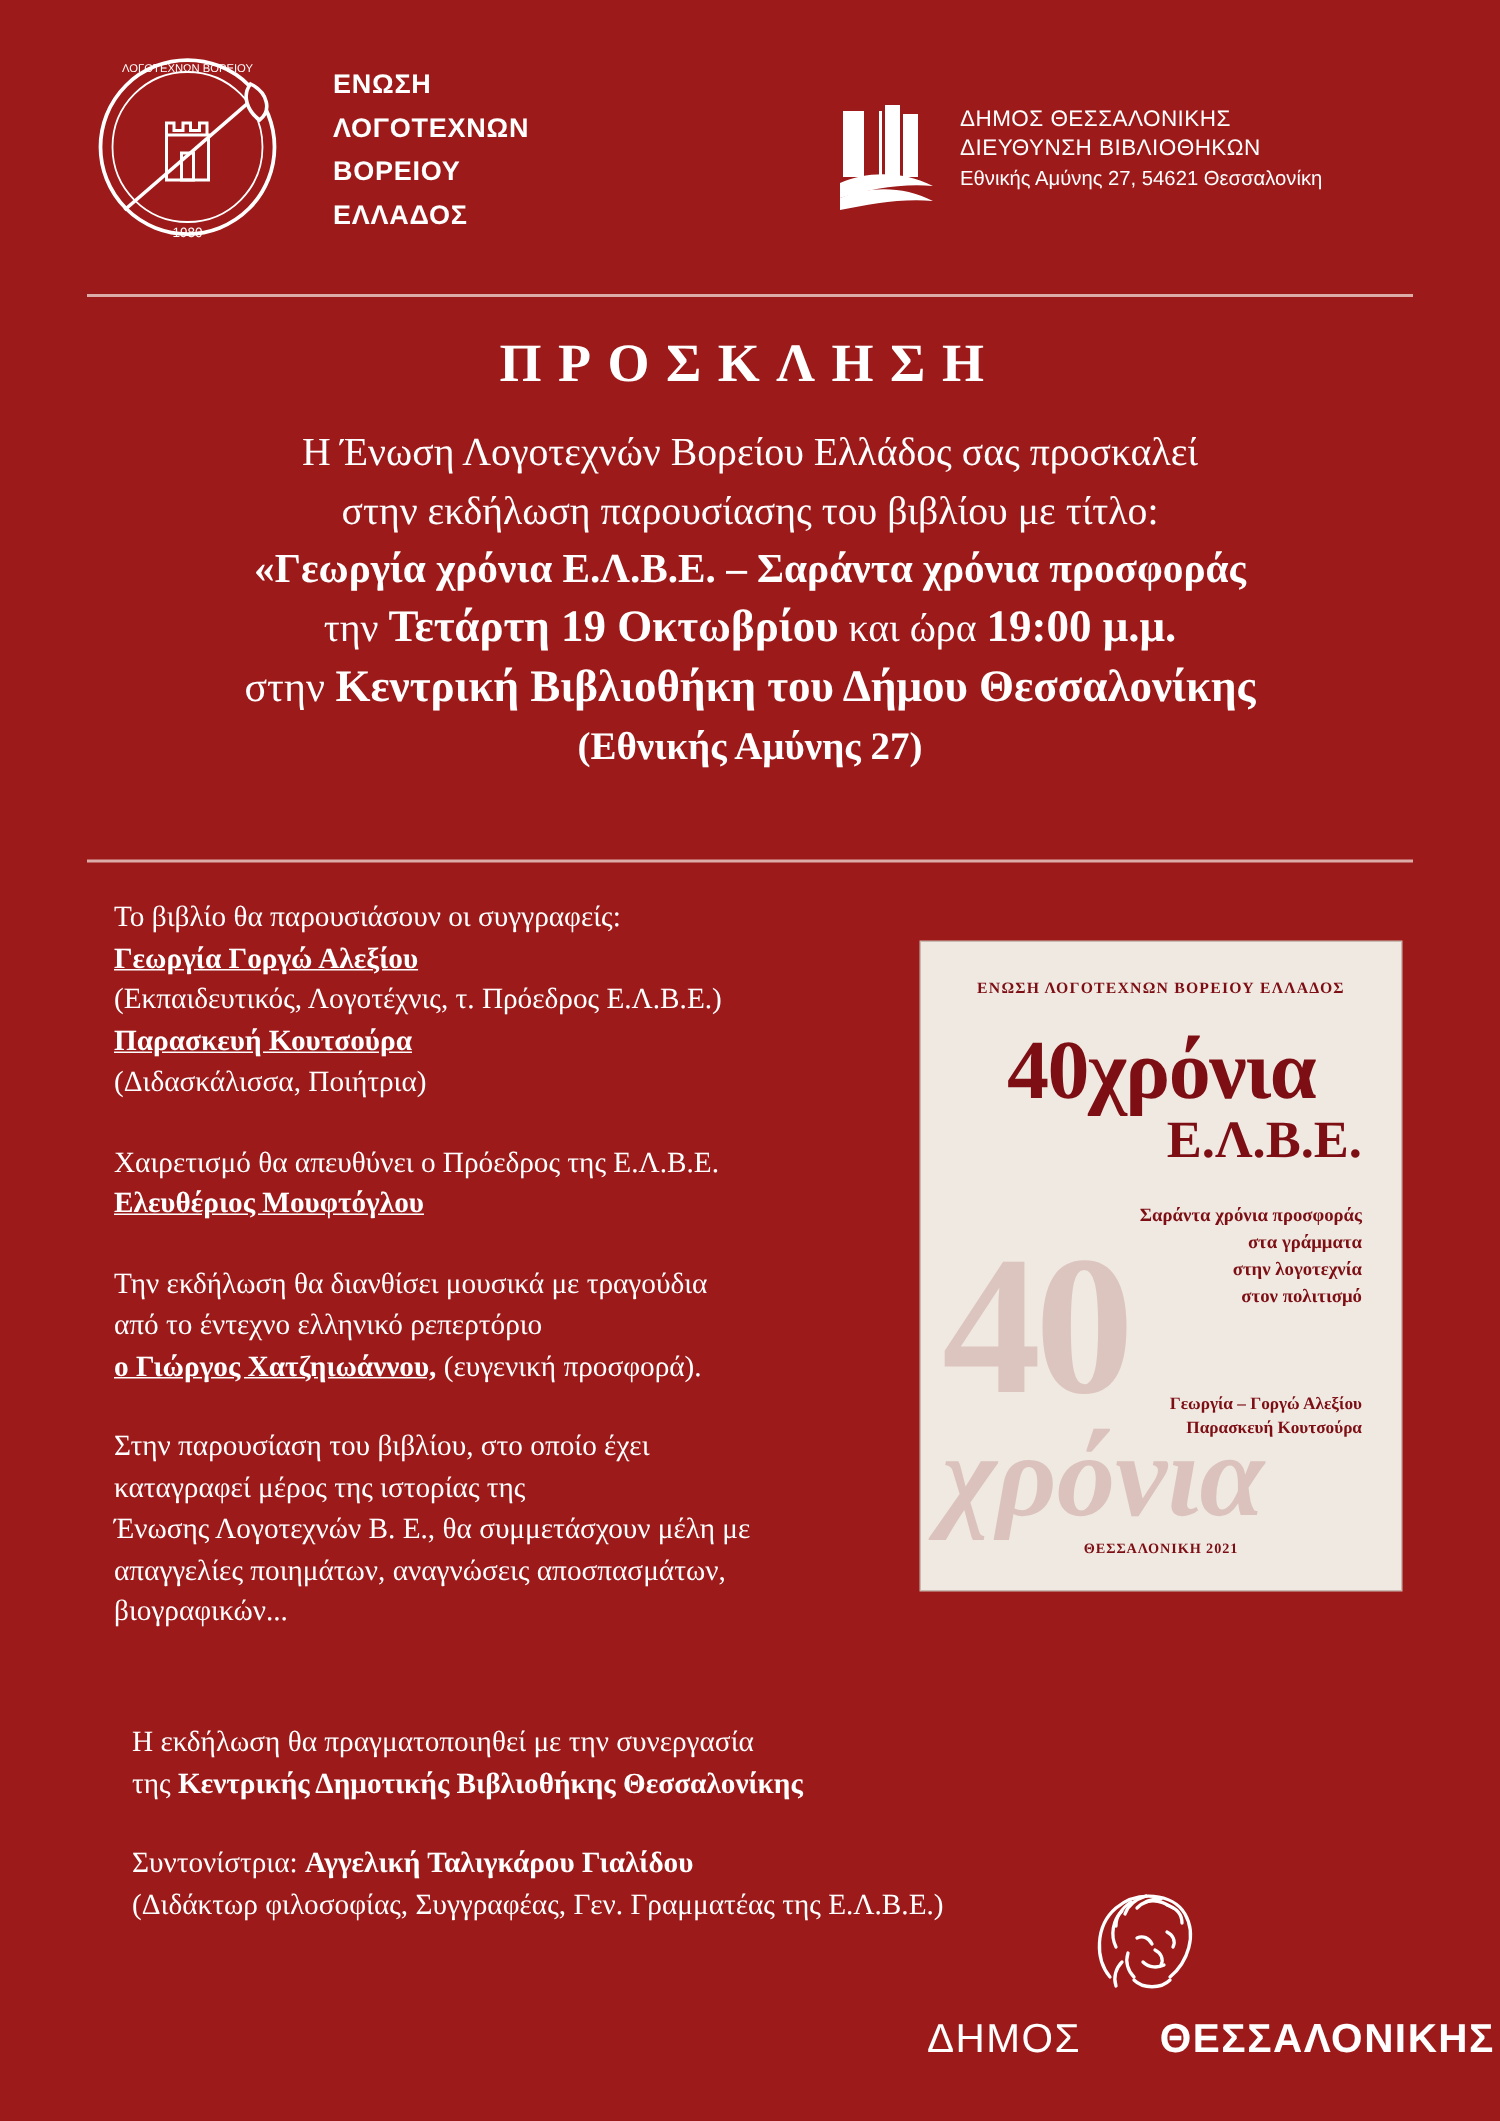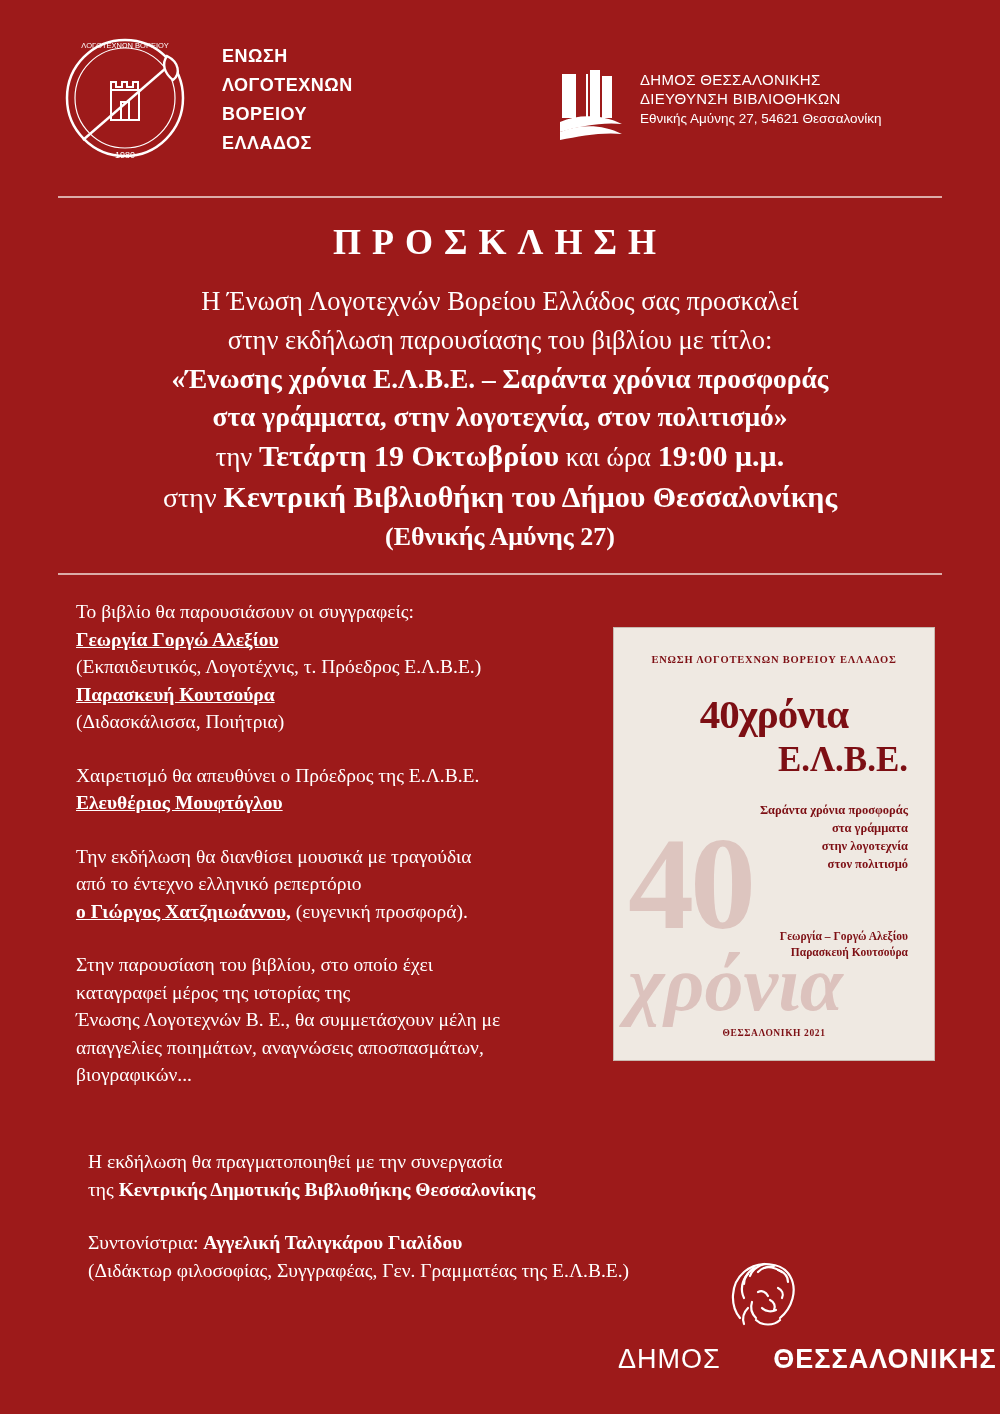--- a/index.html
+++ b/index.html
@@ -170,21 +170,21 @@
   .book .b-top {
     text-align: center;
     font-size: 10.5px;
     letter-spacing: 0.8px;
     font-weight: bold;
     margin-top: 26px;
     color: #7d0f14;
   }
   .book .b-40 {
     text-align: center;
-    font-size: 41px;
+    font-size: 56px;
     font-weight: bold;
     margin-top: 24px;
     line-height: 50px;
     letter-spacing: -1px;
   }
   .book .b-elve {
     text-align: right;
     padding-right: 26px;
     font-size: 35px;
     font-weight: bold;
@@ -322,22 +322,21 @@
       <div class="l3">Εθνικής Αμύνης 27, 54621 Θεσσαλονίκη</div>
     </div>
   </div>
 
   <div class="rule top"></div>
 
   <div class="invite">
     <h1>ΠΡΟΣΚΛΗΣΗ</h1>
     <p>Η Ένωση Λογοτεχνών Βορείου Ελλάδος σας προσκαλεί</p>
     <p>στην εκδήλωση παρουσίασης του βιβλίου με τίτλο:</p>
-    <p class="line-title">«Ένωσης χρόνια Ε.Λ.Β.Ε. – Σαράντα χρόνια προσφοράς</p>
-    <p class="line-title">στα γράμματα, στην λογοτεχνία, στον πολιτισμό»</p>
+    <p class="line-title">«Γεωργία χρόνια Ε.Λ.Β.Ε. – Σαράντα χρόνια προσφοράς</p>
     <p>
       <span>την </span><span class="bigger">Τετάρτη 19 Οκτωβρίου</span><span> και ώρα </span><span class="bigger">19:00 μ.μ.</span>
     </p>
     <p class="line-place">
       <span>στην </span><span class="bigger">Κεντρική Βιβλιοθήκη του Δήμου Θεσσαλονίκης</span>
     </p>
     <p class="line-addr">(Εθνικής Αμύνης 27)</p>
   </div>
 
   <div class="rule mid"></div>

